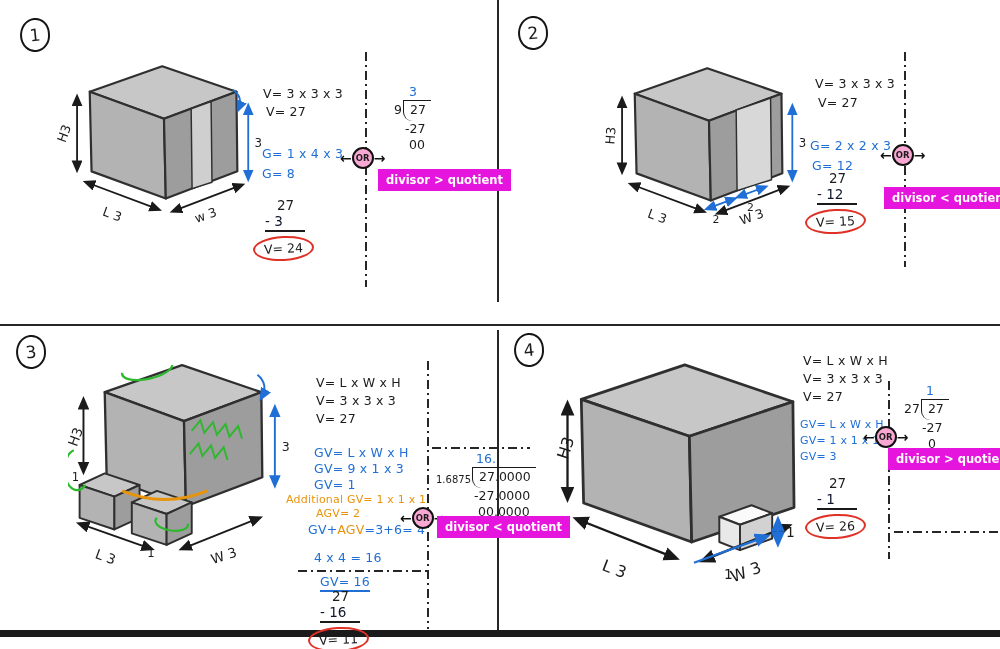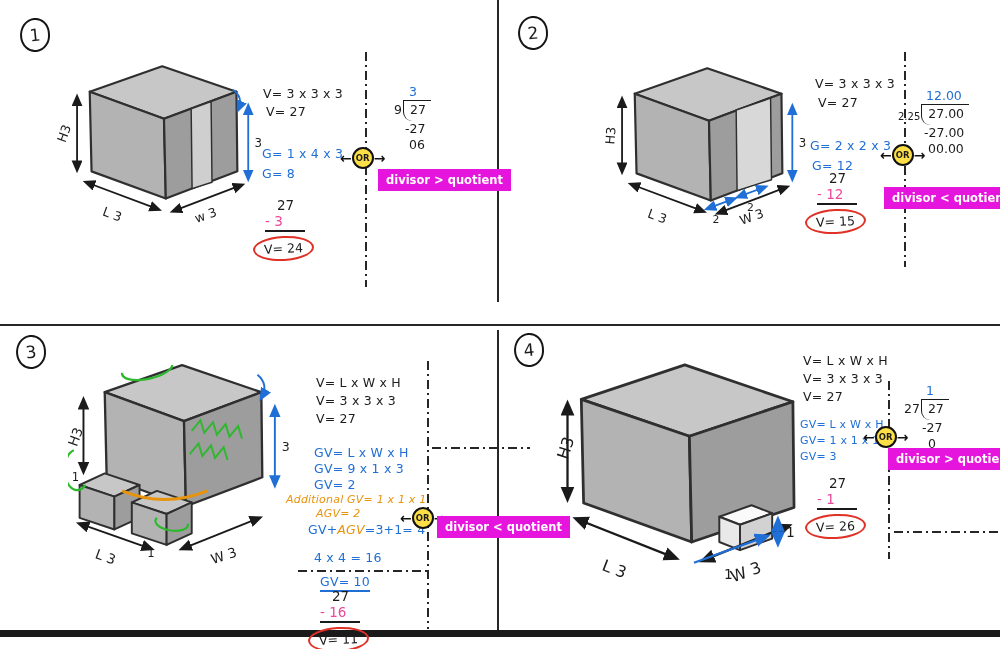--- a/index.html
+++ b/index.html
@@ -12,21 +12,21 @@
   #board { position: absolute; inset: 0; }
   .quad { position: absolute; }
   .qnum {
     position: absolute; width: 30px; height: 34px;
     border: 2px solid #151515; border-radius: 52% 46% 50% 48%;
     display: flex; align-items: center; justify-content: center;
     font-size: 17px; transform: rotate(-6deg); background: #fff; z-index: 2;
   }
   .tl { position: absolute; white-space: nowrap; font-size: 12.5px; letter-spacing: .2px; }
   .blue { color: #1f6fd6; }
-  .orange { color: #e8930c; font-style: italic; }
+  .orange { color: #e8930c; }
   .sm { font-size: 11px; }
   .ul { border-bottom: 2px solid #1f6fd6; padding-bottom: 1px; }
   .ldiv { position: absolute; font-size: 12.5px; line-height: 1.3; z-index: 2; }
   .ldiv .brow { display: flex; align-items: stretch; }
   .ldiv .divisor { padding: 2px 1px 0 0; }
   .ldiv .divisor.sm { font-size: 10px; padding-top: 6px; }
   .ldiv .dividend {
     border-left: 1.8px solid #1a1a1a; border-top: 1.8px solid #1a1a1a;
     border-bottom-left-radius: 9px; padding: 1px 5px 2px 6px;
   }
@@ -35,30 +35,30 @@
     background-image: repeating-linear-gradient(to bottom, #262626 0 9px, transparent 9px 13px, #262626 13px 15px, transparent 15px 19px);
   }
   .hdash {
     position: absolute; height: 2px; z-index: 1;
     background-image: repeating-linear-gradient(to right, #262626 0 9px, transparent 9px 13px, #262626 13px 15px, transparent 15px 19px);
   }
   .orb { position: absolute; display: flex; align-items: center; z-index: 3; }
   .orb .arr { font-size: 14px; font-weight: 700; color: #111; line-height: 1; }
   .orb .circ {
     width: 22px; height: 22px; border: 2px solid #111; border-radius: 50%;
-    background: #fde047; display: flex; align-items: center; justify-content: center;
+    background: #f9a8d4; display: flex; align-items: center; justify-content: center;
     font-size: 8.5px; font-weight: 700;
   }
   .cmp {
     position: absolute; background: #e615dd; color: #fff; font-size: 11.5px;
     font-weight: 700; padding: 4px 8px; white-space: nowrap; z-index: 3;
   }
   .sub { position: absolute; font-size: 13.5px; z-index: 2; }
   .sub .s-top { padding-left: 12px; }
-  .sub .s-mid { color: #ec4899; }
+  .sub .s-mid { color: #0f172a; }
   .sub .s-line { width: 40px; border-top: 2px solid #1a1a1a; margin-top: 1px; }
   .sub .s-res { margin-top: 4px; margin-left: -12px; }
   .result {
     display: inline-block; border: 2.5px solid #e03127; border-radius: 50%;
     padding: 3px 9px; font-size: 12.5px; transform: rotate(-3deg);
   }
   .divider { position: absolute; background: #272727; z-index: 0; }
   .csvg { position: absolute; }
   svg text { font-family: "DejaVu Sans", sans-serif; fill: #1c1c1c; }
 </style>
@@ -107,21 +107,21 @@
 
     <div class="vdash" style="left:365px;top:52px;height:235px"></div>
 
     <div class="ldiv" style="left:394px;top:84px">
       <div class="quot blue" style="padding-left:15px">3</div>
       <div class="brow">
         <span class="divisor">9</span>
           <span class="dividend">27</span>
       </div>
       <div class="dstep" style="padding-left:11px">-27</div>
-      <div class="dstep" style="padding-left:15px">06</div>
+      <div class="dstep" style="padding-left:15px">00</div>
     </div>
 
     <div class="orb" style="left:340px;top:147px">
       <span class="arr">←</span>
       <span class="circ">OR</span>
       <span class="arr">→</span>
     </div>
     <div class="cmp" style="left:378px;top:169px">divisor &gt; quotient</div>
 
     <div class="sub" style="left:265px;top:197px">
@@ -168,29 +168,20 @@
       <text x="162" y="176" font-size="12" fill="#1f6fd6">2</text>
     </svg>
 
     <div class="tl" style="left:315px;top:76px">V= 3 x 3 x 3</div>
     <div class="tl" style="left:318px;top:95px">V= 27</div>
     <div class="tl blue" style="left:310px;top:138px">G= 2 x 2 x 3</div>
     <div class="tl blue" style="left:312px;top:158px">G= 12</div>
 
     <div class="vdash" style="left:404px;top:52px;height:215px"></div>
 
-    <div class="ldiv" style="left:398px;top:88px">
-      <div class="quot blue" style="padding-left:28px">12.00</div>
-      <div class="brow">
-        <span class="divisor sm">2.25</span>
-          <span class="dividend">27.00</span>
-      </div>
-      <div class="dstep" style="padding-left:26px">-27.00</div>
-      <div class="dstep" style="padding-left:30px">00.00</div>
-    </div>
 
     <div class="orb" style="left:380px;top:144px">
       <span class="arr">←</span>
       <span class="circ">OR</span>
       <span class="arr">→</span>
     </div>
     <div class="cmp" style="left:384px;top:187px">divisor &lt; quotient</div>
 
     <div class="sub" style="left:317px;top:170px">
       <div class="s-top">27</div>
@@ -248,31 +239,40 @@
       <text x="221" y="107" font-size="13" fill="#1f6fd6">3</text>
       <text x="4" y="138" font-size="12" fill="#2eb82e">1</text>
       <text x="82" y="216" font-size="12" fill="#2eb82e">1</text>
     </svg>
 
     <div class="tl" style="left:316px;top:50px">V= L x W x H</div>
     <div class="tl" style="left:316px;top:68px">V= 3 x 3 x 3</div>
     <div class="tl" style="left:316px;top:86px">V= 27</div>
     <div class="tl blue" style="left:314px;top:120px">GV= L x W x H</div>
     <div class="tl blue" style="left:314px;top:136px">GV= 9 x 1 x 3</div>
-    <div class="tl blue" style="left:314px;top:152px">GV= 2</div>
+    <div class="tl blue" style="left:314px;top:152px">GV= 1</div>
     <div class="tl orange sm" style="left:286px;top:168px">Additional GV= 1 x 1 x 1</div>
     <div class="tl orange sm" style="left:316px;top:182px">AGV= 2</div>
-    <div class="tl blue" style="left:308px;top:197px"><span>GV+</span><span class="orange">AGV</span><span>=3+1= 4</span></div>
+    <div class="tl blue" style="left:308px;top:197px"><span>GV+</span><span class="orange">AGV</span><span>=3+6= 4</span></div>
     <div class="tl blue" style="left:314px;top:225px">4 x 4 = 16</div>
-    <div class="tl blue ul" style="left:320px;top:249px">GV= 10</div>
+    <div class="tl blue ul" style="left:320px;top:249px">GV= 16</div>
 
     <div class="vdash" style="left:427px;top:36px;height:268px"></div>
     <div class="hdash" style="left:298px;top:245px;width:132px"></div>
     <div class="hdash" style="left:432px;top:122px;width:98px"></div>
 
+    <div class="ldiv" style="left:436px;top:126px">
+      <div class="quot blue" style="padding-left:40px">16.</div>
+      <div class="brow">
+        <span class="divisor sm">1.6875</span>
+          <span class="dividend">27.0000</span>
+      </div>
+      <div class="dstep" style="padding-left:38px">-27.0000</div>
+      <div class="dstep" style="padding-left:42px">00.0000</div>
+    </div>
 
     <div class="orb" style="left:400px;top:182px">
       <span class="arr">←</span>
       <span class="circ">OR</span>
       <span class="arr">→</span>
     </div>
     <div class="cmp" style="left:437px;top:191px">divisor &lt; quotient</div>
 
     <div class="sub" style="left:320px;top:263px">
       <div class="s-top">27</div>

